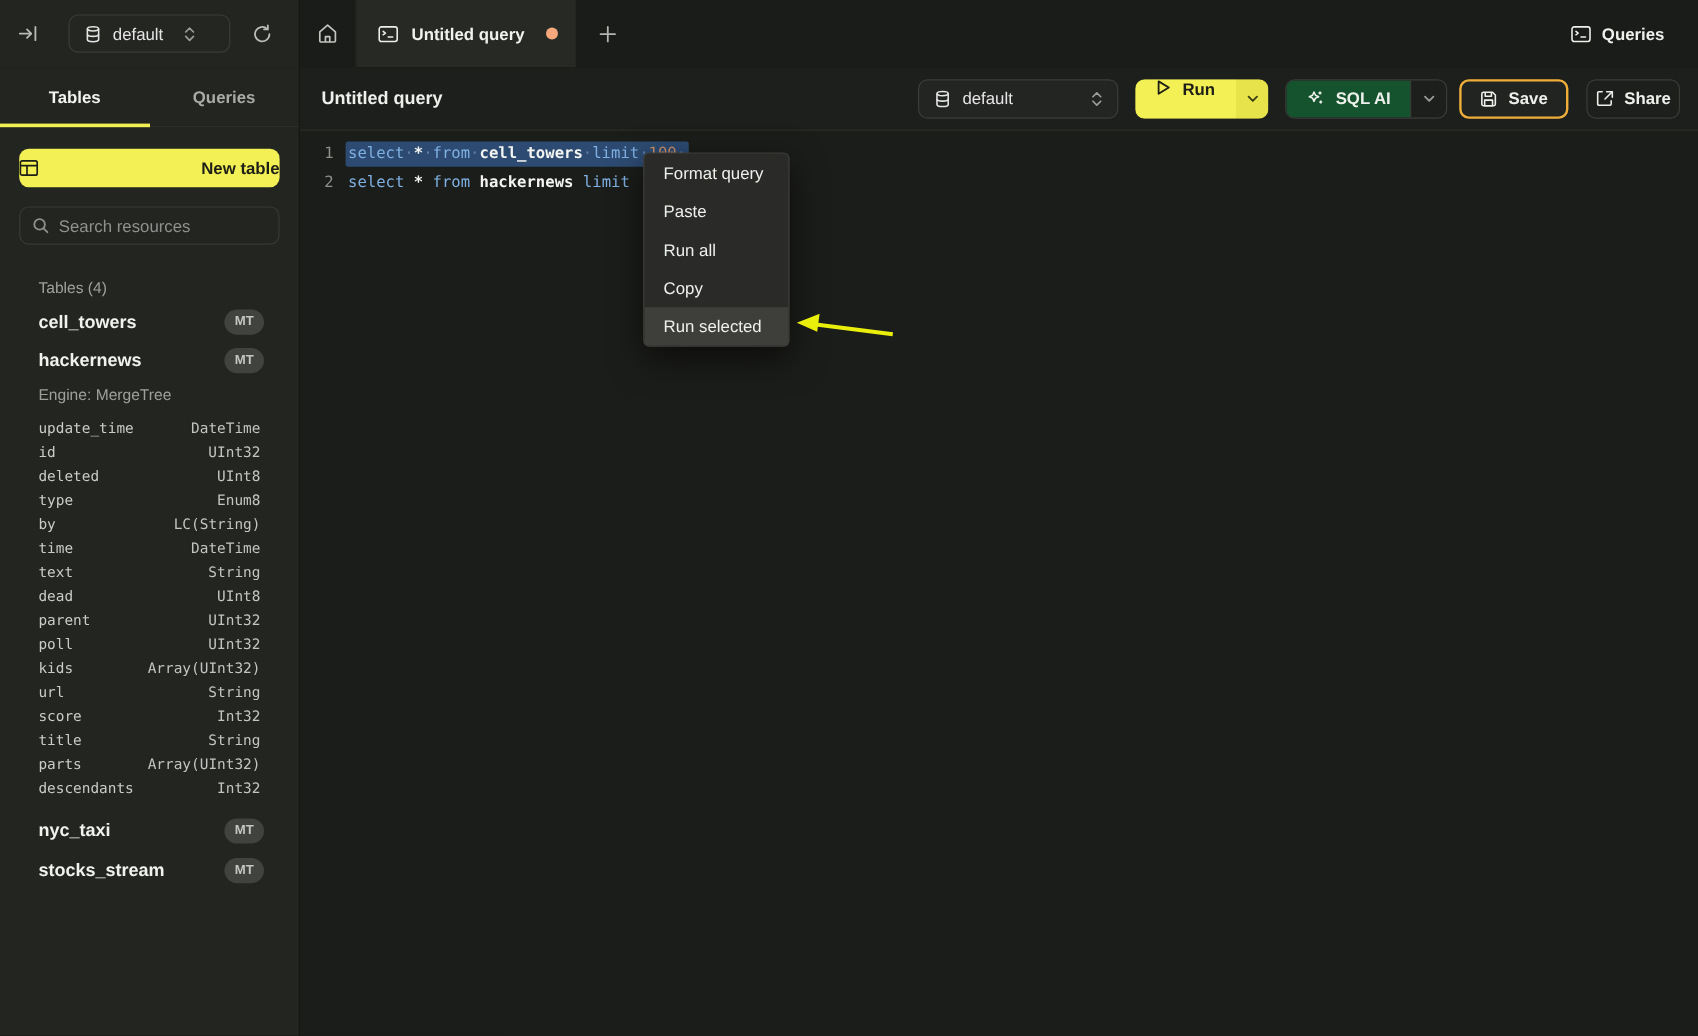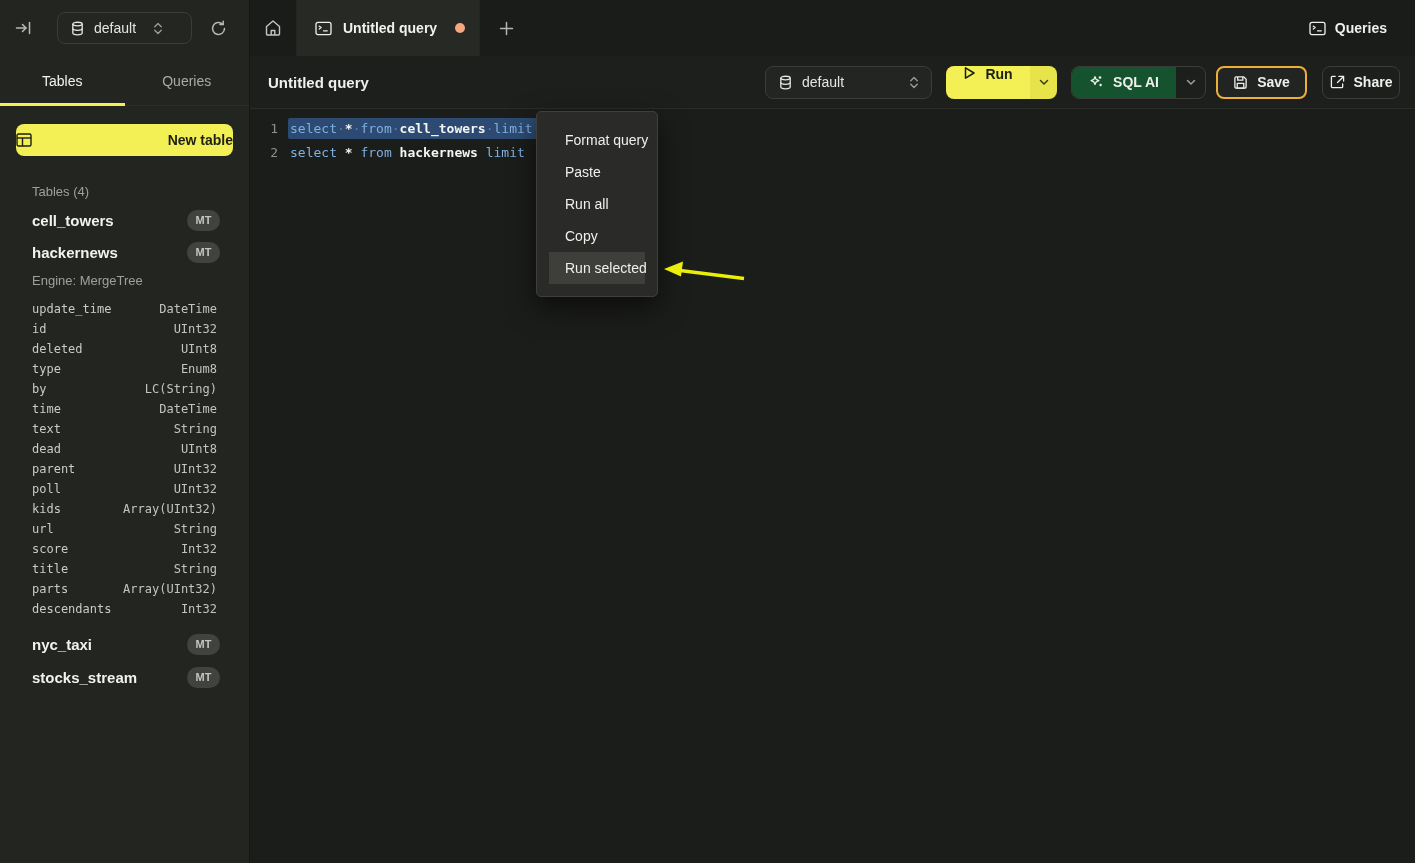--- a/index.html
+++ b/index.html
@@ -28,21 +28,21 @@
   .home-cell { width:47px; display:flex; align-items:center; justify-content:center; color:#c3c5c1; cursor:pointer; border-right:1px solid #242621; }
   .tab-active { width:183px; background:var(--tab-bg,#272924); display:flex; align-items:center; gap:11px; padding:0 14px 0 18px; cursor:pointer; border-right:1px solid #242621; }
   .tab-active .tab-label { font-size:14px; font-weight:600; color:#f0f2ee; white-space:nowrap; }
   .tab-dot { width:10px; height:10px; border-radius:50%; background:var(--dot,#f4a87c); margin-left:auto; }
   .plus-cell { width:52px; display:flex; align-items:center; justify-content:center; color:#b3b5b1; cursor:pointer; }
   .queries-top-btn { margin-left:auto; margin-right:28px; align-self:center; display:flex; align-items:center; gap:9px; color:#eef0ec; font-size:14px; font-weight:600; cursor:pointer; background:none; border:none; }
 
   
   .sidebar { position:absolute; left:0; top:56px; width:250px; height:807px; background:var(--sidebar-bg,#232521); border-right:1px solid #151713; }
   .side-tabs { height:50px; display:flex; border-bottom:1px solid #2c2e2a; }
-  .side-tab { width:125px; display:flex; align-items:center; justify-content:center; font-size:14px; font-weight:400; color:#a9aba7; cursor:pointer; position:relative;text-align:right; }
+  .side-tab { width:125px; display:flex; align-items:center; justify-content:center; font-size:14px; font-weight:700; color:#a9aba7; cursor:pointer; position:relative;text-align:right; }
   .side-tab.active { color:#f2f4f0; }
   .side-tab.active::after { content:""; position:absolute; left:0; right:0; bottom:-1px; height:3px; background:var(--accent,#f3f055); }
 
   .side-body { padding:18px 16px 0 16px; }
   .new-table-btn { width:217px; height:32px; border:none; border-radius:8px; background:var(--accent,#f3f055); color:#1d1f16; font-size:14px; font-weight:600; font-family:"Liberation Sans",sans-serif; display:flex; align-items:center; justify-content:space-between; gap:9px; cursor:pointer; }
   .search-box { margin-top:16px; width:217px; height:32px; border:1px solid #383a36; border-radius:8px; background:#26282425; display:flex; align-items:center; padding:0 10px; gap:8px; color:#8f918d; }
   .search-box input { flex:1; background:transparent; border:none; outline:none; color:#d4d6d2; font-size:14px; font-family:"Liberation Sans",sans-serif; }
   .search-box input::placeholder { color:#8f918d; }
 
   .section-label { margin-top:28px; padding-left:16px; font-size:13px; color:#9da09b; line-height:16px; }
@@ -77,21 +77,21 @@
   .gutter { width:28px; text-align:right; font-family:"DejaVu Sans Mono","Liberation Mono",monospace; font-size:13px; color:#8e908c; padding-right:0; flex:none; }
   .code { margin-left:12px; font-family:"DejaVu Sans Mono","Liberation Mono",monospace; font-size:13px; white-space:pre; color:#e8eae6; }
   .sel { background:var(--selection,#2d4b72); border-radius:2px; padding:3px 2px; margin-left:-2px; }
   .tk-kw { color:var(--kw,#7fb0e2); }
   .tk-star, .tk-tbl { color:#f4f5f3; font-weight:bold; }
   .tk-num { color:var(--num,#cf9166); }
   .tk-ws { color:#5e7ea8; }
   .ln2 .tk-sp { color:transparent; }
 
   
-  .context-menu { position:absolute; left:536px; top:111px; width:122px; background:#2a2b28; border:1px solid #3e3f3b; border-radius:5px; box-shadow:0 10px 28px rgba(0,0,0,.55); padding:12px; z-index:10; overflow:hidden; }
+  .context-menu { position:absolute; left:536px; top:127px; width:122px; background:#2a2b28; border:1px solid #3e3f3b; border-radius:5px; box-shadow:0 10px 28px rgba(0,0,0,.55); padding:0; z-index:10; overflow:hidden; }
   .menu-item { height:32px; display:flex; align-items:center; padding:0 16px; font-size:14px; color:#eef0ec; cursor:pointer; white-space:nowrap; }
   .menu-item.highlighted { background:#3e3f3b; }
 
   
   .arrow-annot { position:absolute; left:658px; top:256px; z-index:20; pointer-events:none; }
 </style>
 </head>
 <body>
 
 <div class="topbar">
@@ -181,20 +181,29 @@
       <span>
         <svg width="16" height="14" viewBox="0 0 16 14" fill="none" stroke="currentColor" stroke-width="1.4">
             <rect x="1" y="1" width="14" height="12" rx="1.5"></rect>
             <path d="M1 5h14"></path>
             <path d="M6.5 5v8"></path>
           </svg>
       </span>
       <span>New table</span>
     </button>
 
+    <div class="search-box">
+      <span>
+        <svg width="14" height="14" viewBox="0 0 14 14" fill="none" stroke="currentColor" stroke-width="1.5" stroke-linecap="round">
+            <circle cx="6" cy="6" r="4.4"></circle>
+            <path d="m9.5 9.5 3 3"></path>
+          </svg>
+      </span>
+      <input type="text" placeholder="Search resources" style="">
+    </div>
 
     <div class="section-label">Tables (4)</div>
 
     <div class="table-row row1">
       <span class="t-name">cell_towers</span>
       <span class="badge">MT</span>
     </div>
 
     <div class="table-row row2">
       <span class="t-name">hackernews</span>

